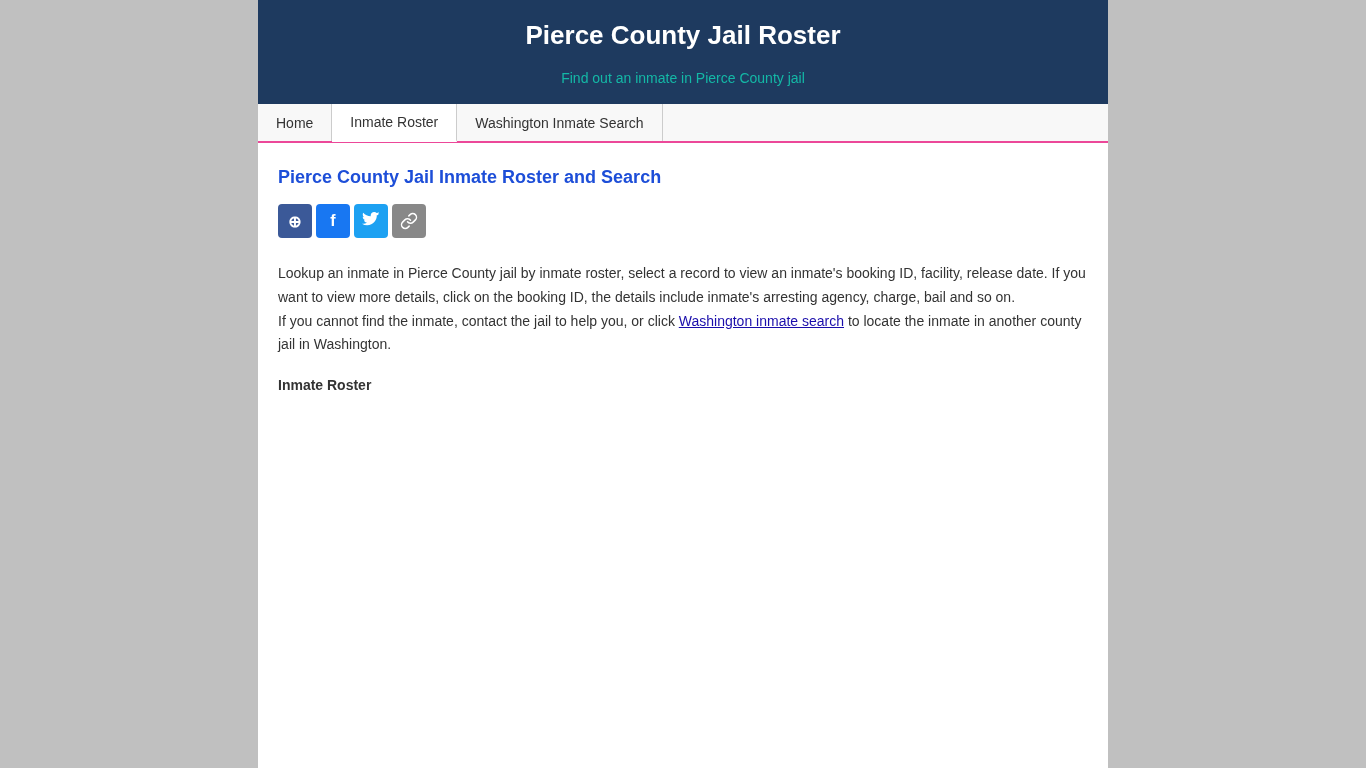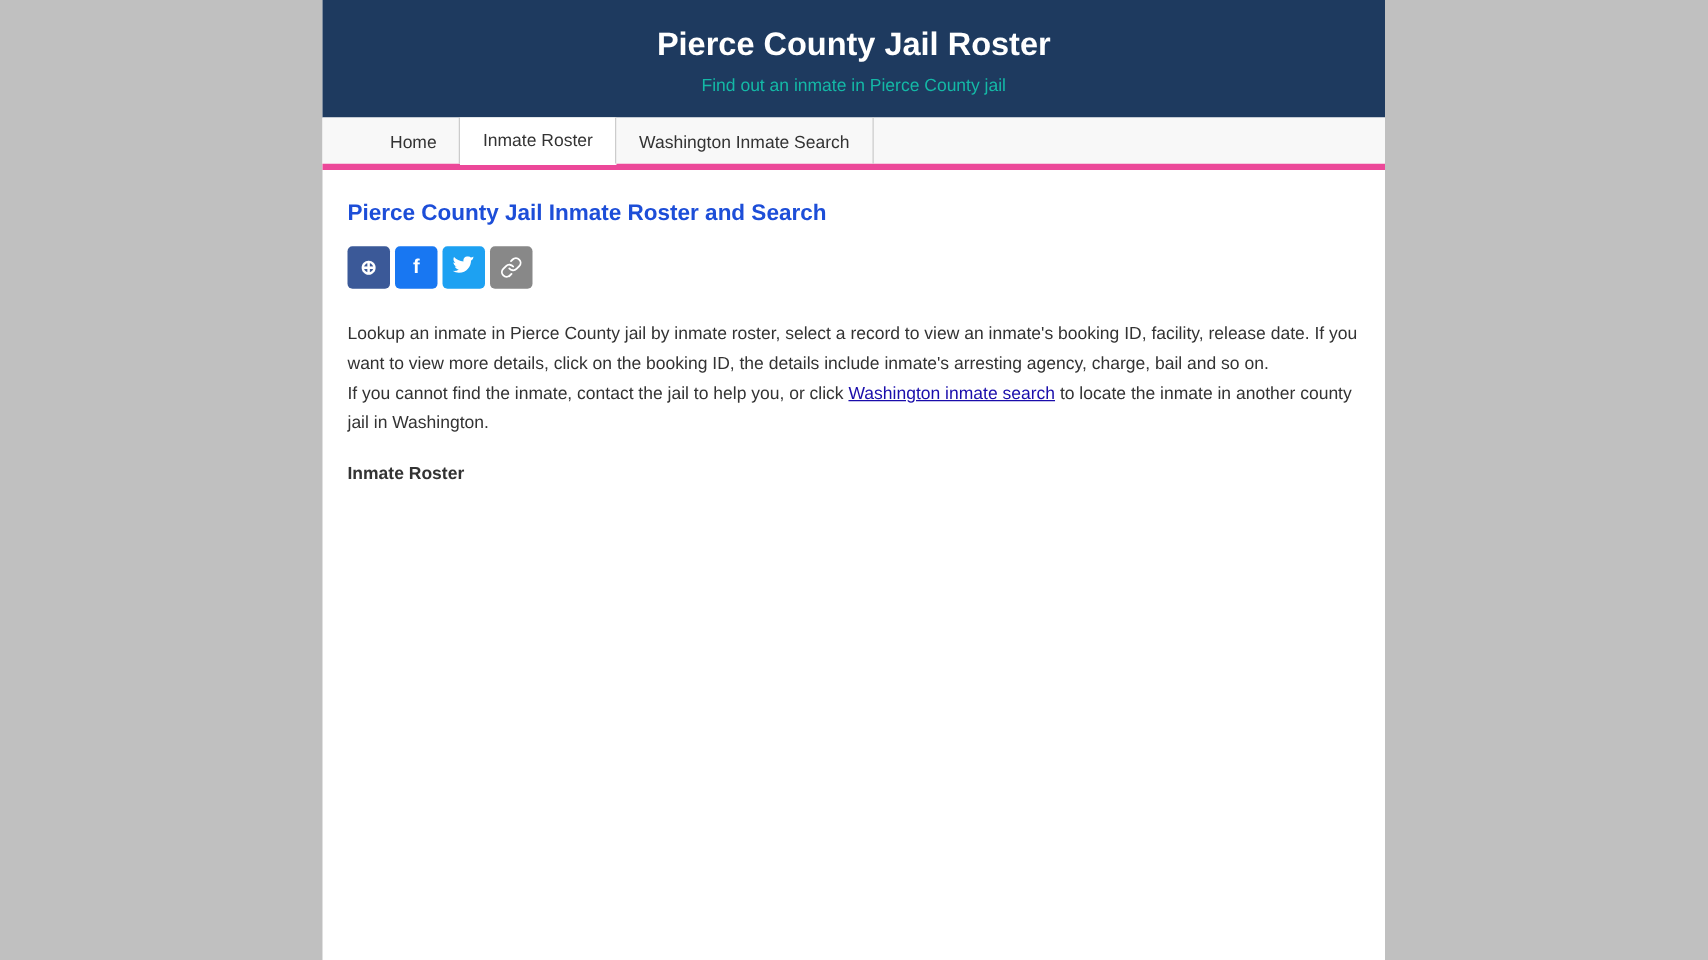--- a/index.html
+++ b/index.html
@@ -26,35 +26,34 @@
     .site-header {
       background-color: #1e3a5f;
       padding: 20px 16px 18px;
       text-align: center;
     }
 
     .site-title {
       color: #ffffff;
       font-size: 26px;
       font-weight: bold;
-      margin-bottom: 9px;
+      margin-bottom: 19px;
     }
 
     .site-subtitle {
       color: #14b8a6;
       font-size: 14px;
     }
 
     
     .site-nav {
       background-color: #f8f8f8;
-      border-bottom: 5px solid #ec4899;
+      border-bottom: 2px solid #ec4899;
       display: flex;
       align-items: stretch;
-      padding-left: 36px;
     }
 
     .nav-item {
       padding: 10px 18px;
       cursor: pointer;
       font-size: 14px;
       color: #333;
       border-right: 1px solid #ccc;
       text-decoration: none;
       display: flex;

